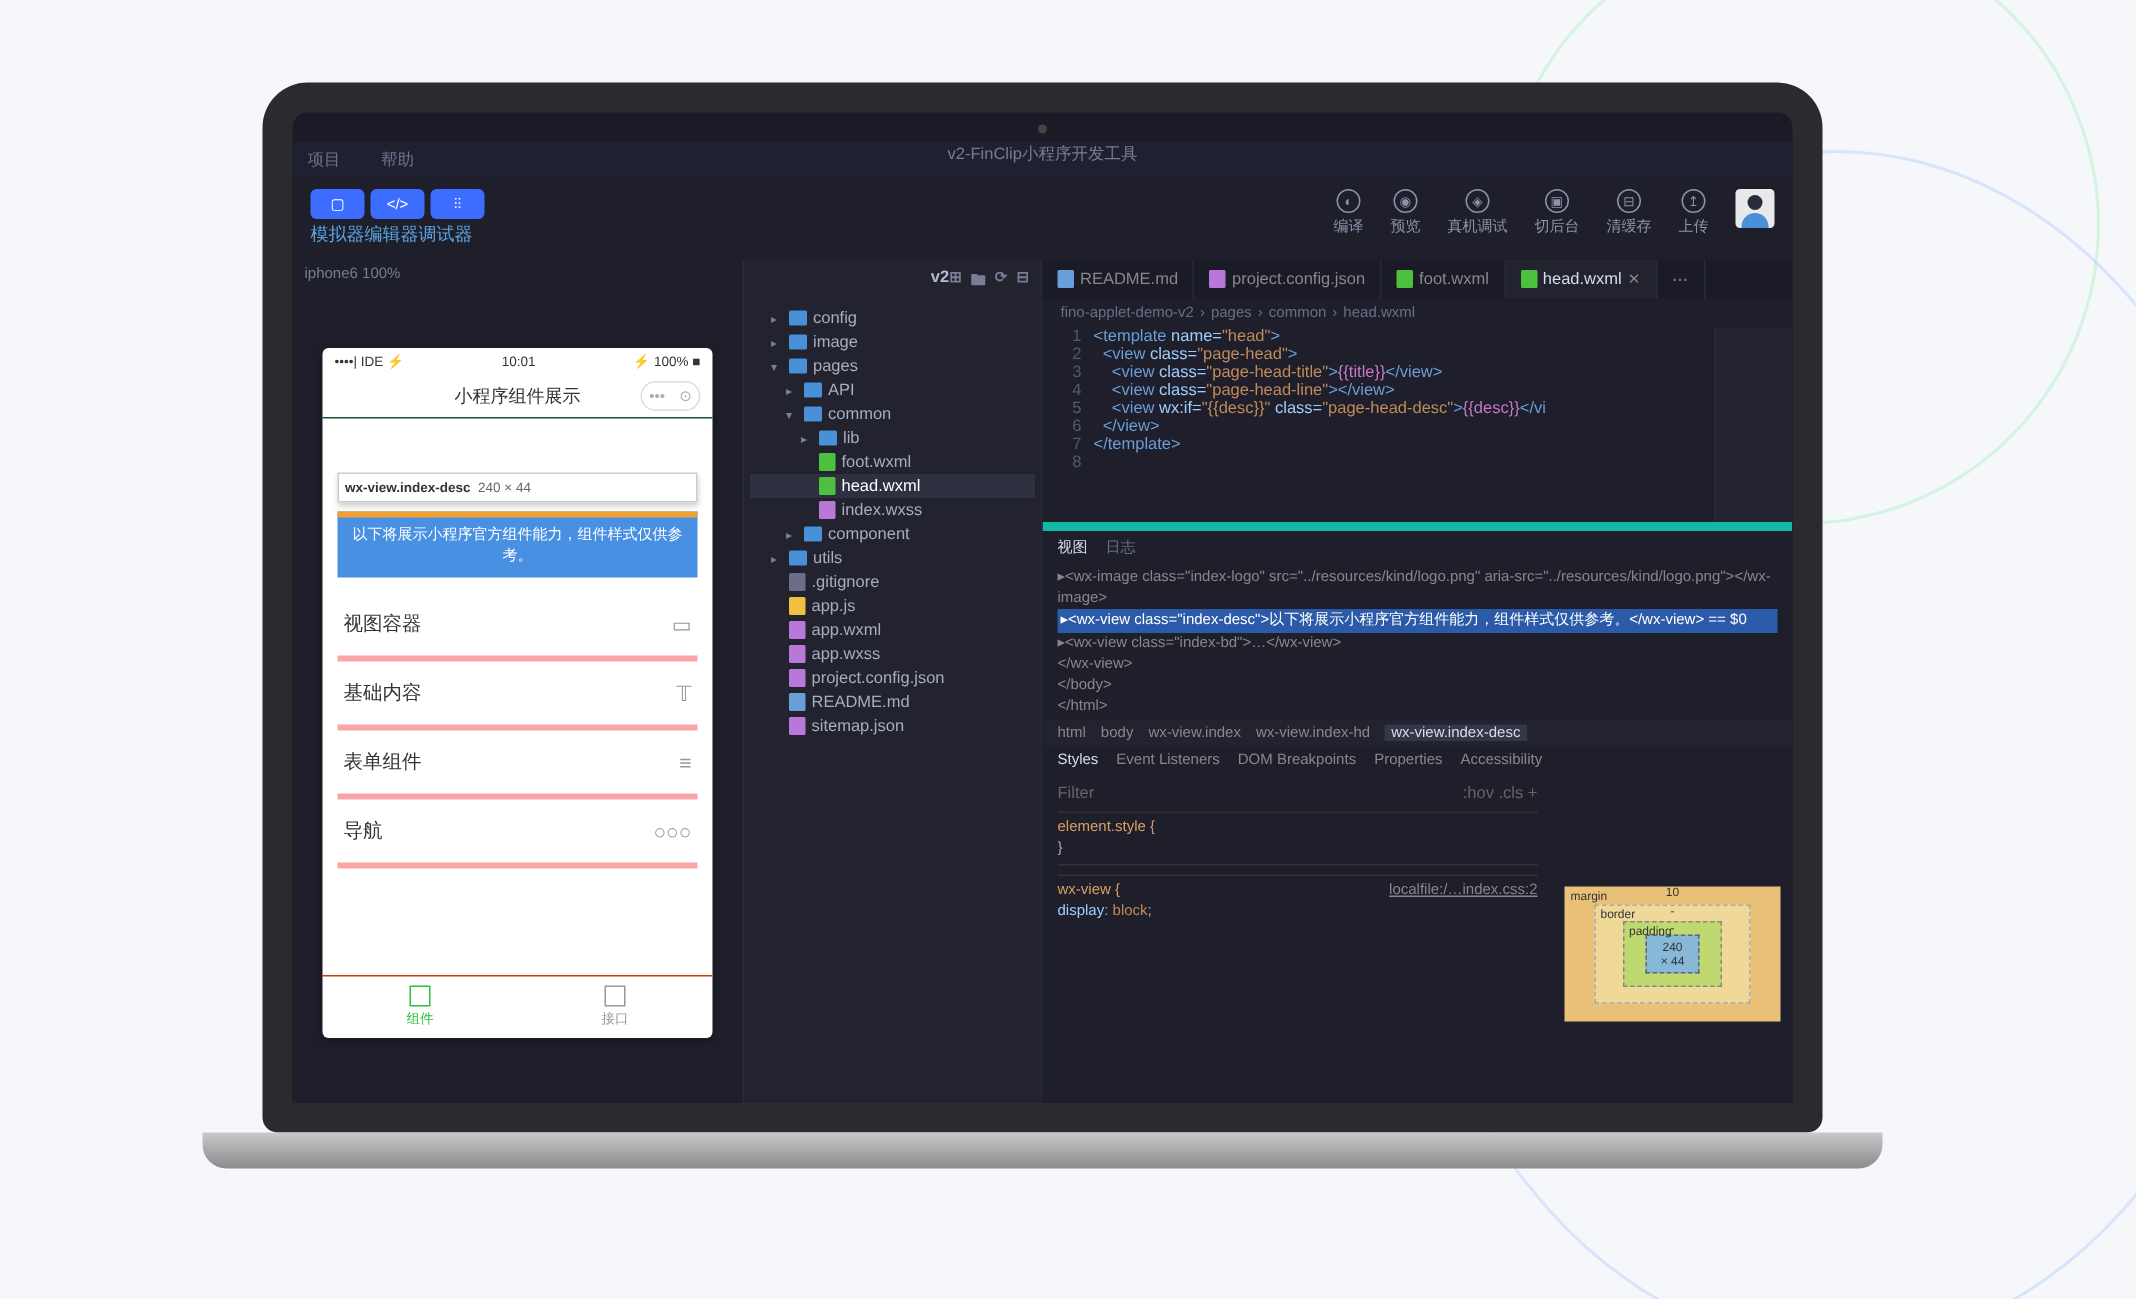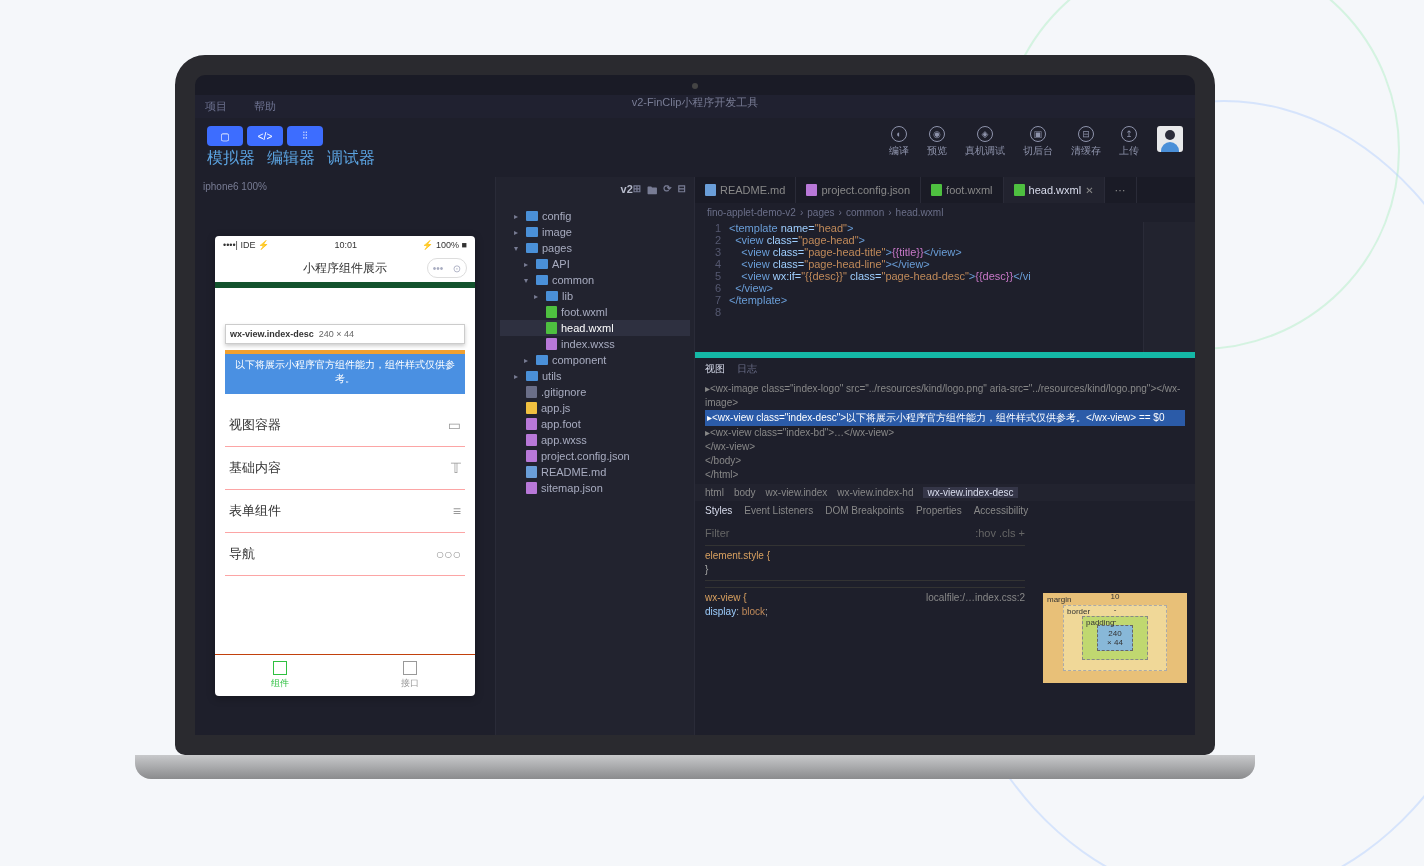--- a/index.html
+++ b/index.html
@@ -11,42 +11,42 @@
 .camera{width:6px;height:6px;background:#444;border-radius:50%;margin:0 auto 6px}
 .laptop-base{width:1120px;height:24px;background:linear-gradient(180deg,#c8c9cb,#8a8b8d);border-radius:0 0 16px 16px;margin:0 -20px}
 .screen{background:#1e1f2b;height:660px;display:flex;flex-direction:column;font-size:11px;color:#a8acc0}
 .menubar{display:flex;gap:27px;padding:4px 10px;background:#202130;font-size:11px}
 .menubar span{color:#6d7290}
 .titlebar{position:absolute;left:50%;transform:translateX(-50%);top:40px;font-size:11px;color:#787c94}
 .toolbar{display:flex;justify-content:space-between;align-items:flex-start;padding:8px 12px;background:#1e1f2b}
 .toolbar-left{display:flex;gap:4px}
 .btn-pill{background:#3d6dff;color:#fff;padding:4px 10px;border-radius:4px;font-size:10px;display:flex;flex-direction:column;align-items:center;gap:1px;min-width:36px}
 .btn-pill .icon-sq{width:12px;height:12px;display:flex;align-items:center;justify-content:center}
-.toolbar-left-labels{display:flex;gap:12px;font-size:16px;color:#5ba3e0;margin-top:2px}
+.toolbar-left-labels{display:flex;gap:0;font-size:12px;color:#5ba3e0;margin-top:2px}
 .toolbar-left-labels span{min-width:36px;text-align:center}
 .toolbar-right{display:flex;gap:18px;align-items:flex-start}
 .tool-item{display:flex;flex-direction:column;align-items:center;gap:2px;color:#8e93ab;font-size:10px}
 .tool-item .icn{width:16px;height:16px;border:1px solid #8e93ab;border-radius:50%;display:flex;align-items:center;justify-content:center;font-size:9px}
 .avatar{width:26px;height:26px;background:#e8e9eb;border-radius:3px;position:relative}
 .avatar::before{content:"";position:absolute;top:4px;left:8px;width:10px;height:10px;background:#2b2c3a;border-radius:50%}
 .avatar::after{content:"";position:absolute;bottom:0;left:4px;width:18px;height:10px;background:#4a8fd8;border-radius:10px 10px 0 0}
 .main{display:flex;flex:1;overflow:hidden}
 .panel-sim{width:300px;background:#1e1f2b;display:flex;flex-direction:column}
 .sim-status{padding:4px 8px;font-size:10px;color:#787c94}
 .phone{background:#fff;margin:40px 20px;border-radius:4px;height:460px;display:flex;flex-direction:column;box-shadow:0 2px 8px rgba(0,0,0,.3)}
 .phone-statusbar{display:flex;justify-content:space-between;padding:4px 8px;font-size:9px;color:#333}
-.phone-header{display:flex;justify-content:space-between;align-items:center;padding:4px 8px;border-bottom:6px solid #14532d}
+.phone-header{display:flex;justify-content:space-between;align-items:center;padding:4px 8px;border-bottom:1px solid #14532d}
 .phone-title{font-size:12px;color:#333;flex:1;text-align:center}
 .phone-dots{width:40px;height:20px;border:1px solid #ddd;border-radius:20px;display:flex;align-items:center;justify-content:space-around;font-size:10px}
 .phone-body{flex:1;padding:6px 10px;overflow:hidden}
 .inspector-tip{background:#fff;border:1px solid #ccc;font-size:9px;padding:4px;color:#666;box-shadow:0 2px 4px rgba(0,0,0,.2);margin-bottom:6px}
 .inspector-tip b{color:#333}
 .highlighted{background:#4a90e2;color:#fff;font-size:10px;padding:8px;text-align:center;margin-bottom:10px;position:relative}
 .highlighted::before{content:"";position:absolute;top:0;left:0;right:0;height:4px;background:#f0a030}
-.list-row{display:flex;justify-content:space-between;align-items:center;padding:12px 4px;border-bottom:1px solid #fca5a5;color:#333;font-size:13px}
+.list-row{display:flex;justify-content:space-between;align-items:center;padding:12px 4px;border-bottom:4px solid #fca5a5;color:#333;font-size:13px}
 .phone-tabbar{display:flex;border-top:1px solid #c2410c}
 .tab-item{flex:1;text-align:center;padding:6px;font-size:9px;color:#999}
 .tab-item.active{color:#2ec040}
 .tab-icon{width:14px;height:14px;margin:0 auto 2px;border:1px solid currentColor}
 .panel-files{width:200px;background:#22232f;border-left:1px solid #2a2b38;border-right:1px solid #2a2b38}
 .files-header{display:flex;justify-content:flex-end;padding:6px 8px;font-size:11px;color:#b8bccc;font-weight:600}
 .files-header-icons{display:flex;gap:6px;color:#787c94;font-size:10px}
 .tree{padding:2px 4px;font-size:11px}
 .tree-item{display:flex;align-items:center;gap:4px;padding:2px 4px;color:#a8acc0;cursor:pointer}
 .tree-item.active{background:#2e3040;color:#fff}
@@ -93,21 +93,21 @@
 .bm-margin{background:#e8c078;padding:12px 20px;font-size:8px;color:#333;position:relative}
 .bm-margin::before{content:"margin";position:absolute;top:2px;left:4px}
 .bm-border{background:#f0d898;padding:10px 18px;border:1px dashed #aaa;position:relative}
 .bm-border::before{content:"border";position:absolute;top:1px;left:3px}
 .bm-padding{background:#c0d870;padding:8px 14px;position:relative;border:1px dashed #888}
 .bm-padding::before{content:"padding";position:absolute;top:1px;left:3px}
 .bm-content{background:#88b8d8;padding:3px 8px;text-align:center;border:1px dashed #666}
 .bm-top{position:absolute;top:-1px;left:50%;transform:translateX(-50%);font-size:8px}
 .css-prop{color:#9fcfff}
 .css-val{color:#c08a5a}
-.css-link{color:#888;float:right;}
+.css-link{color:#888;float:right;text-decoration:underline}
 </style>
 </head>
 <body>
 
 <div class="bg-curve-1"></div>
 <div class="bg-curve-2"></div>
 
 <div class="laptop">
 <div class="laptop-bezel">
 <div class="camera"></div>
@@ -289,21 +289,21 @@
                 <span>.gitignore</span>
               </div>
               <div class="tree-item indent-1">
                 <span class="chev"></span>
                 <span class="file-icon js"></span>
                 <span>app.js</span>
               </div>
               <div class="tree-item indent-1">
                 <span class="chev"></span>
                 <span class="file-icon json"></span>
-                <span>app.foot</span>
+                <span>app.wxml</span>
               </div>
               <div class="tree-item indent-1">
                 <span class="chev"></span>
                 <span class="file-icon wxss"></span>
                 <span>app.wxss</span>
               </div>
               <div class="tree-item indent-1">
                 <span class="chev"></span>
                 <span class="file-icon json"></span>
                 <span>project.config.json</span>

